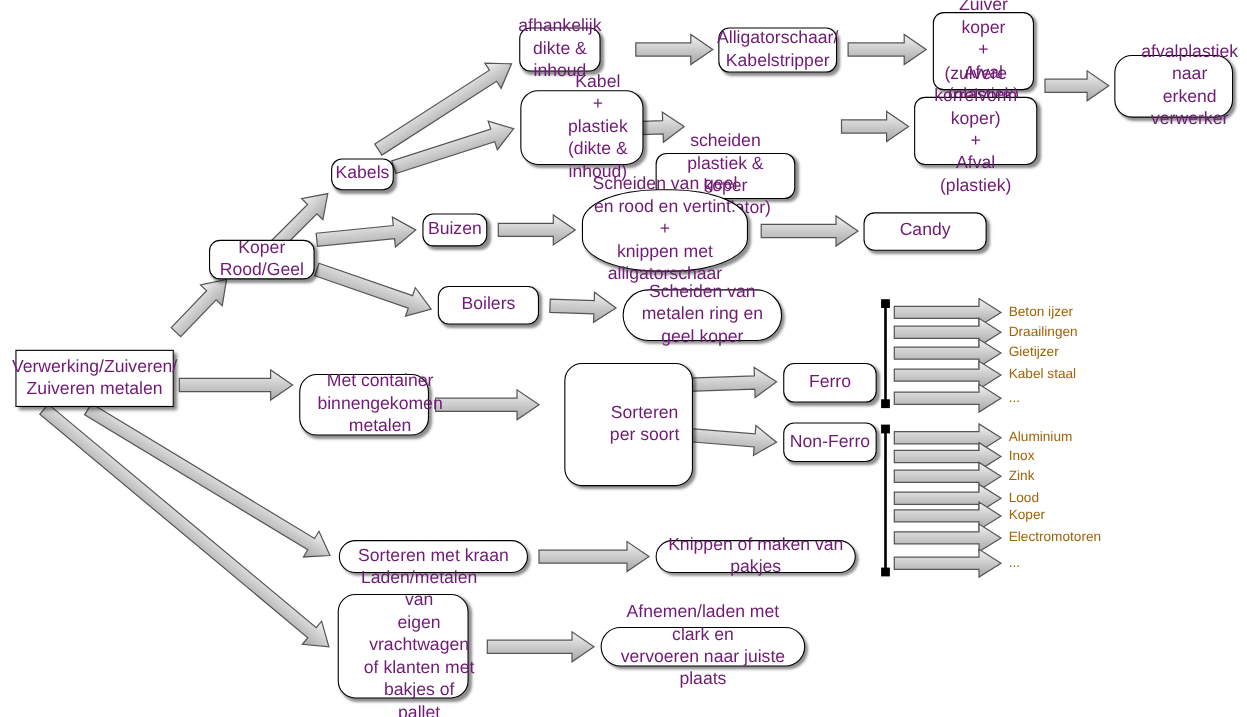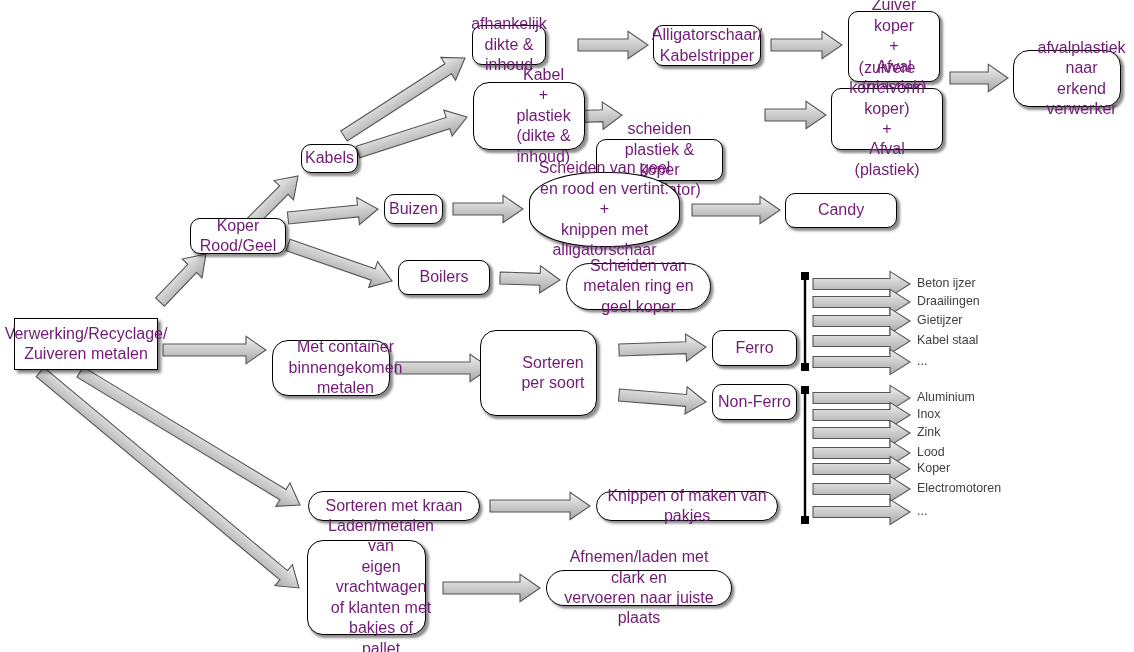--- a/index.html
+++ b/index.html
@@ -44,21 +44,21 @@
   }
   .node.rect { border-radius: 0; box-shadow: 3px 3px 3px rgba(0,0,0,0.5); }
   .node.round { border-radius: 10px; }
   .node.pill { border-radius: 999px; }
   .node.soft { border-radius: 16px; padding-left: 33px; }
   .node.oval { border-radius: 46% / 40%; }
   .leaf-label {
     position: absolute;
     font-size: 12.4px;
     line-height: 1.2;
-    color: #404040;
+    color: #a16207;
     white-space: nowrap;
     z-index: 2;
   }
 </style>
 </head>
 <body>
 
 <div id="canvas">
   <svg id="edge-layer" viewBox="0 0 1134 652" width="1134" height="652" xmlns="http://www.w3.org/2000/svg">
       <defs>
@@ -186,21 +186,21 @@
     <div class="leaf-label" style="left: 917px; top: 313px;">Gietijzer</div>
     <div class="leaf-label" style="left: 917px; top: 333px;">Kabel staal</div>
     <div class="leaf-label" style="left: 917px; top: 354px;">...</div>
     <div class="leaf-label" style="left: 917px; top: 390px;">Aluminium</div>
     <div class="leaf-label" style="left: 917px; top: 407px;">Inox</div>
     <div class="leaf-label" style="left: 917px; top: 425px;">Zink</div>
     <div class="leaf-label" style="left: 917px; top: 445px;">Lood</div>
     <div class="leaf-label" style="left: 917px; top: 461px;">Koper</div>
     <div class="leaf-label" style="left: 917px; top: 481px;">Electromotoren</div>
     <div class="leaf-label" style="left: 917px; top: 504px;">...</div>
-    <div class="node rect" style="left: 14px; top: 318px; width: 144px; height: 52px;"><span>Verwerking/Recyclage/
+    <div class="node rect" style="left: 14px; top: 318px; width: 144px; height: 52px;"><span>Verwerking/Zuiveren/
 Zuiveren metalen</span></div>
     <div class="node round" style="left: 190px; top: 218px; width: 96px; height: 36px;"><span>Koper
 Rood/Geel</span></div>
     <div class="node round" style="left: 301px; top: 144px; width: 57px; height: 29px;"><span>Kabels</span></div>
     <div class="node round" style="left: 472px; top: 25px; width: 74px; height: 40px;"><span>afhankelijk
 dikte &amp; inhoud</span></div>
     <div class="node round" style="left: 653px; top: 25px; width: 108px; height: 41px;"><span>Alligatorschaar/
 Kabelstripper</span></div>
     <div class="node round" style="left: 848px; top: 11px; width: 92px; height: 71px;"><span>Zuiver koper
 +
@@ -225,21 +225,21 @@
 knippen met
 alligatorschaar</span></div>
     <div class="node round" style="left: 785px; top: 193px; width: 112px; height: 35px;"><span>Candy</span></div>
     <div class="node round" style="left: 398px; top: 260px; width: 92px; height: 35px;"><span>Boilers</span></div>
     <div class="node pill" style="left: 566px; top: 263px; width: 145px; height: 47px;"><span>Scheiden van
 metalen ring en
 geel koper</span></div>
     <div class="node soft" style="left: 272px; top: 340px; width: 118px; height: 56px;"><span>Met container
 binnengekomen
 metalen</span></div>
-    <div class="node soft" style="left: 480px; top: 330px; width: 117px; height: 86px;"><span>Sorteren per soort</span></div>
+    <div class="node soft" style="left: 513px; top: 330px; width: 117px; height: 112px;"><span>Sorteren per soort</span></div>
     <div class="node round" style="left: 712px; top: 384px; width: 85px; height: 36px;"><span>Non-Ferro</span></div>
     <div class="node round" style="left: 712px; top: 330px; width: 85px; height: 36px;"><span>Ferro</span></div>
     <div class="node pill" style="left: 308px; top: 491px; width: 172px; height: 30px;"><span>Sorteren met kraan</span></div>
     <div class="node pill" style="left: 596px; top: 491px; width: 182px; height: 30px;"><span>Knippen of maken van pakjes</span></div>
     <div class="node soft" style="left: 307px; top: 540px; width: 119px; height: 95px;"><span>Laden/metalen van
 eigen vrachtwagen
 of klanten met
 bakjes of pallet</span></div>
     <div class="node pill" style="left: 546px; top: 570px; width: 186px; height: 36px;"><span>Afnemen/laden met clark en
 vervoeren naar juiste plaats</span></div>

